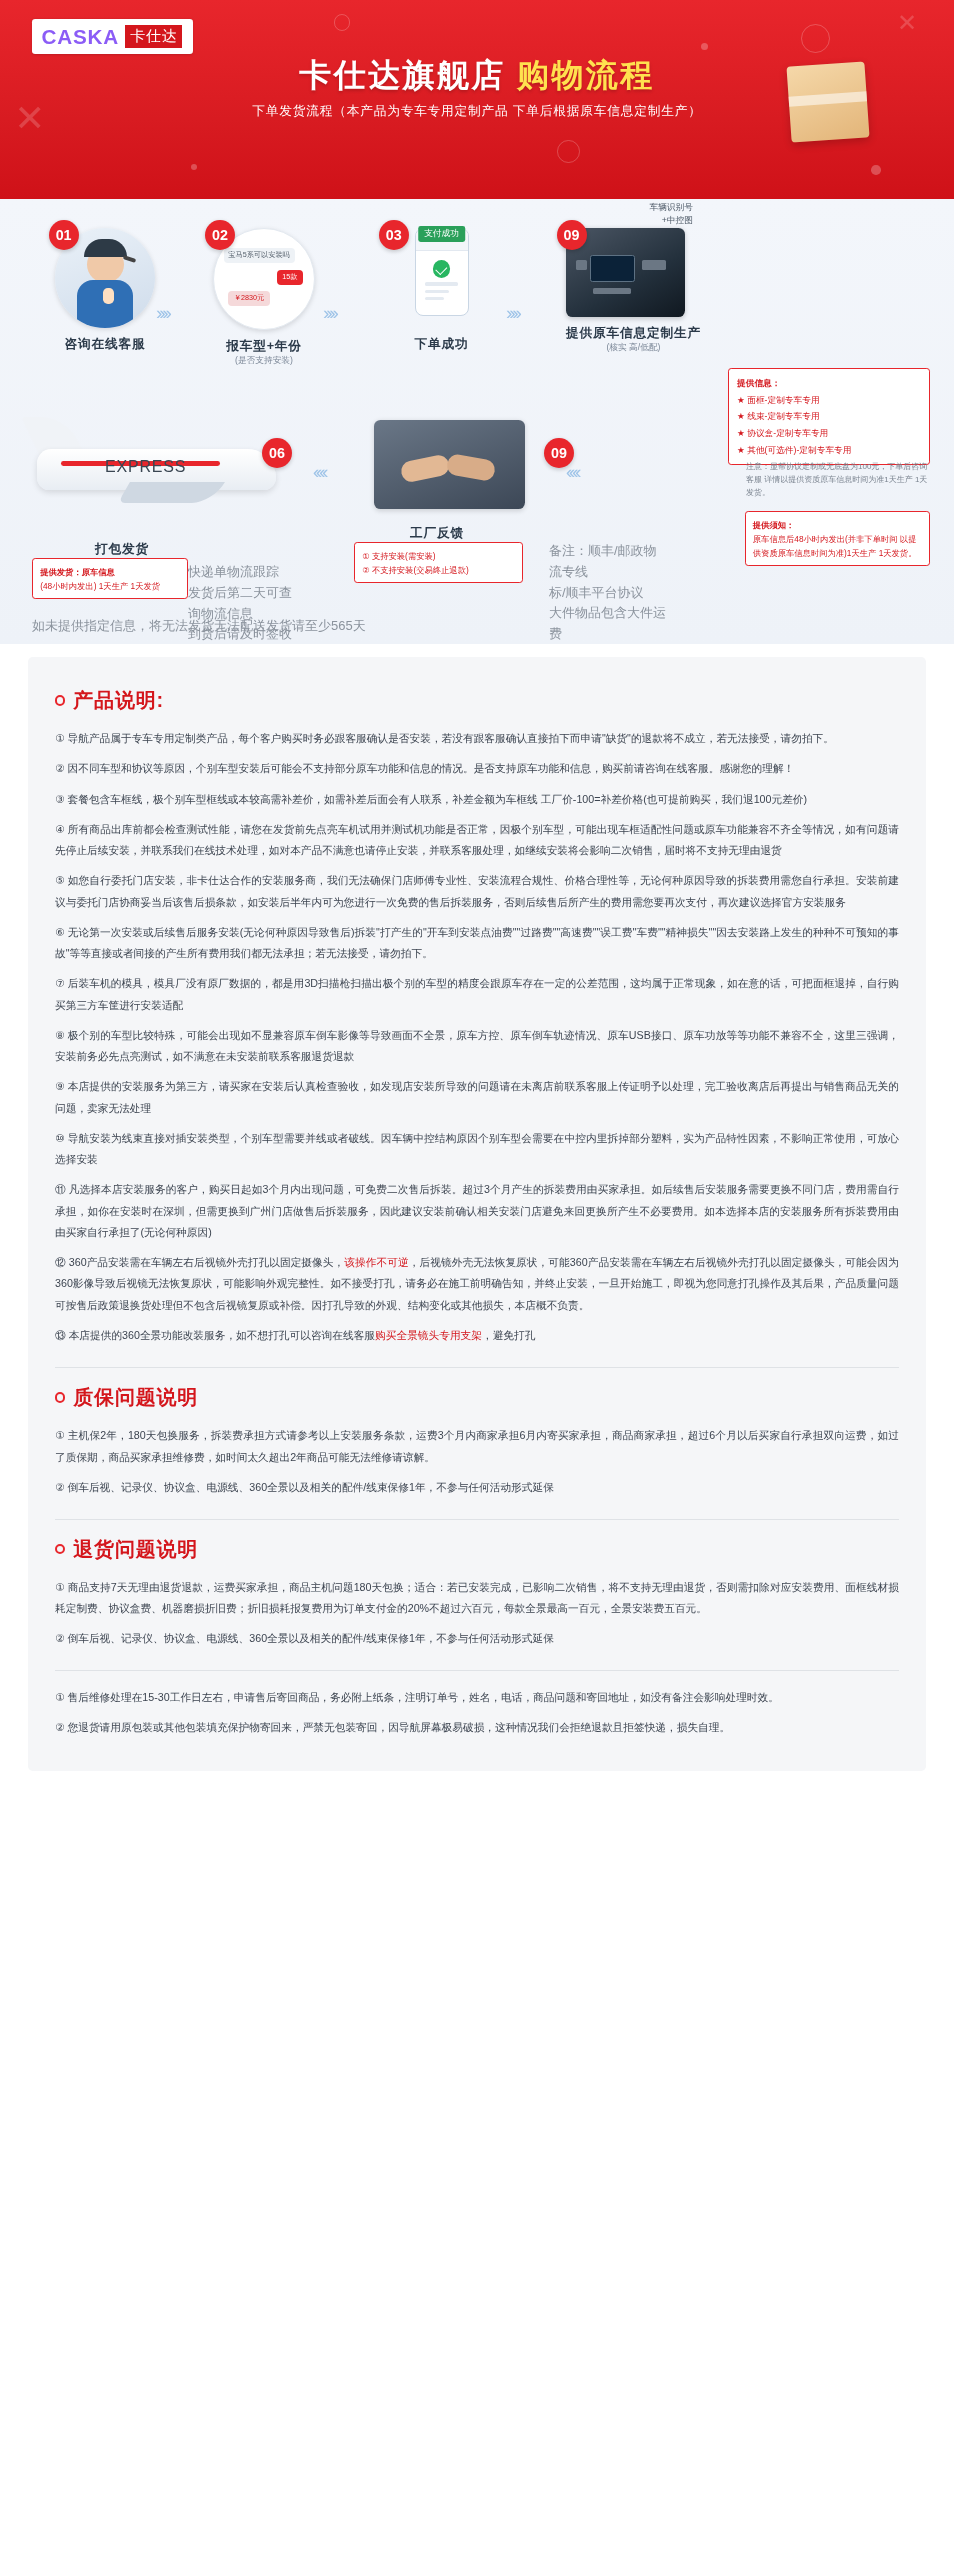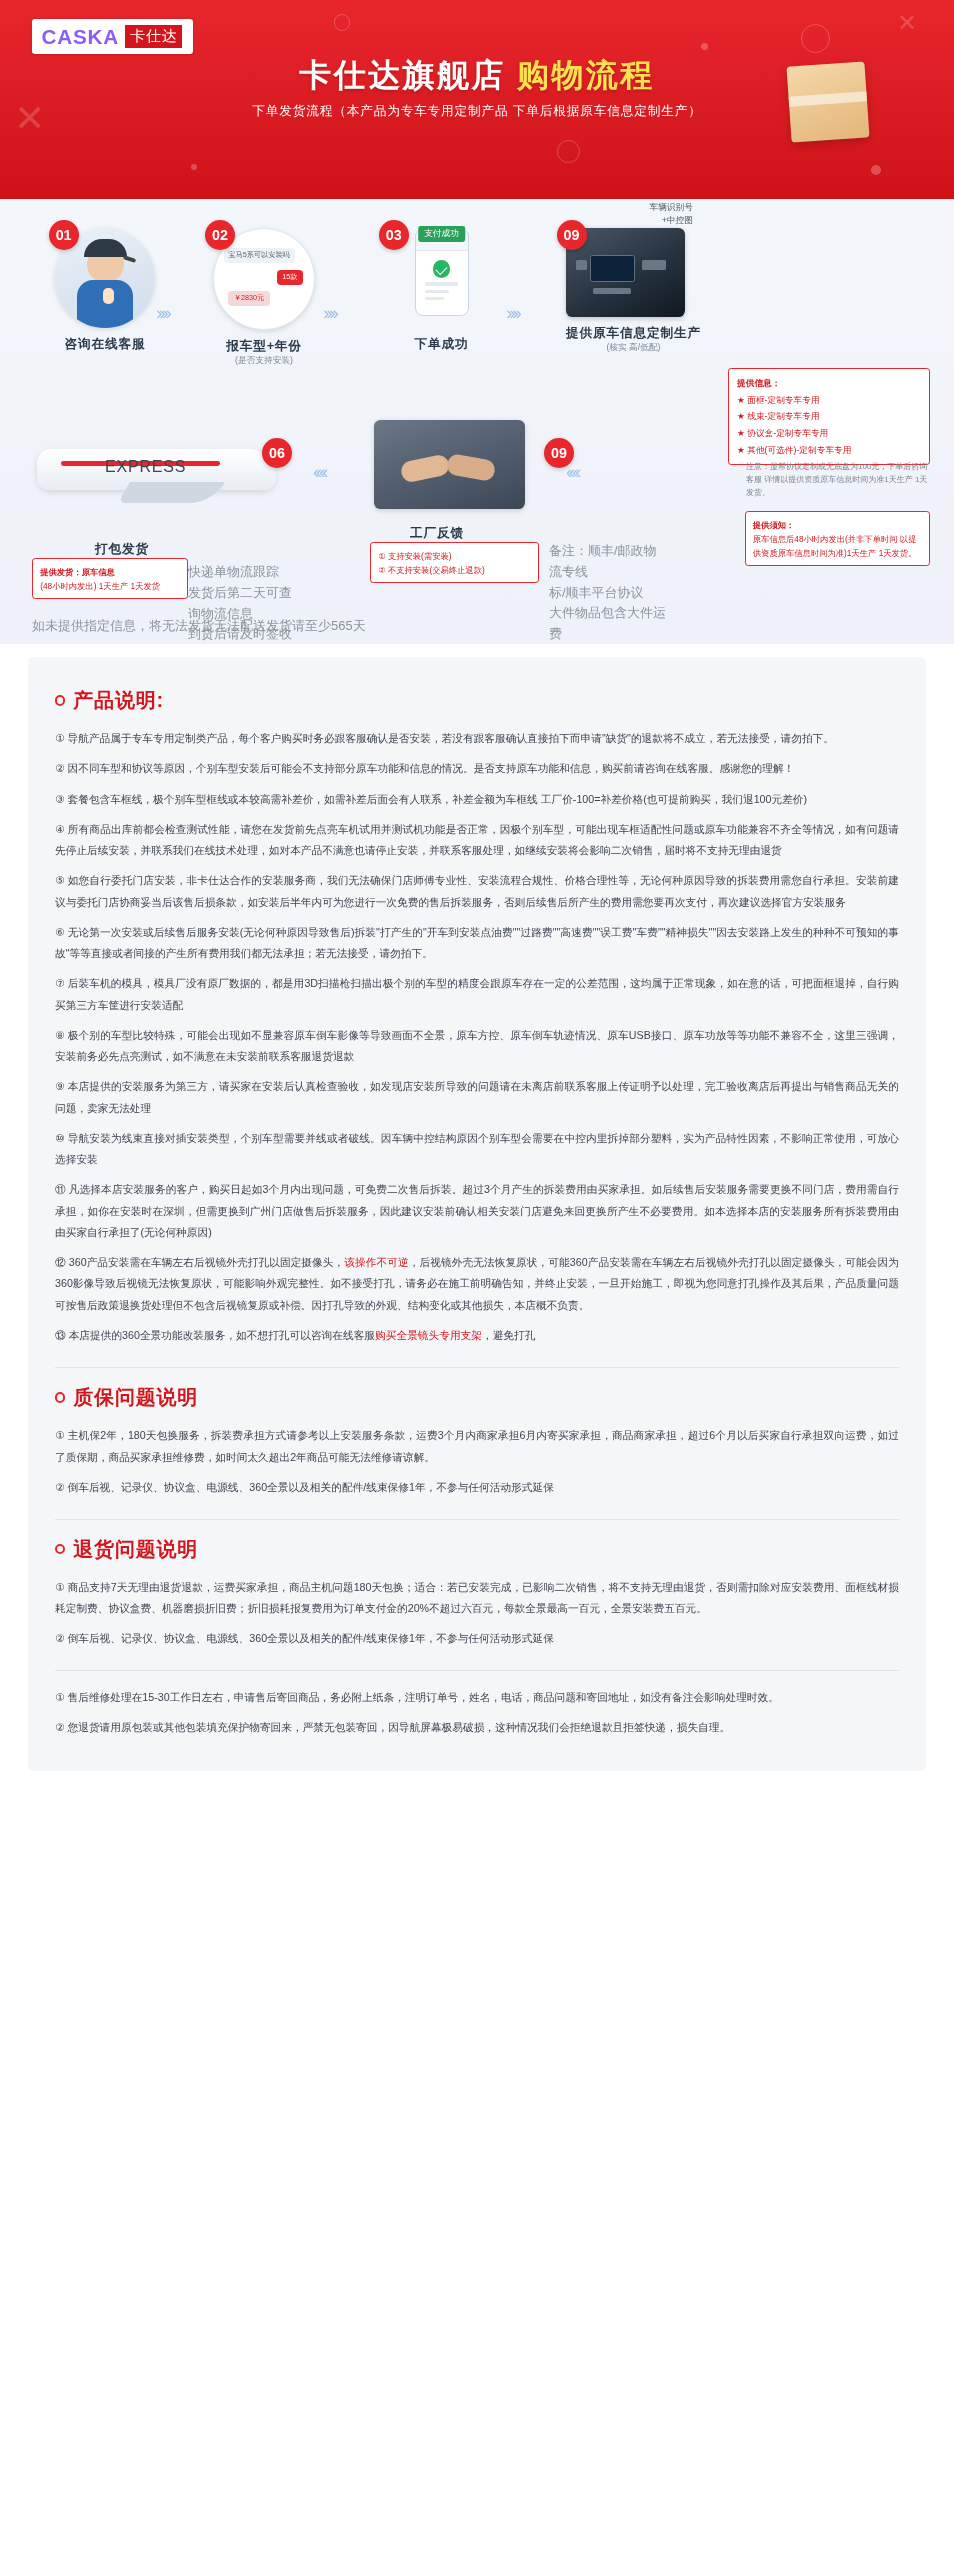--- a/index.html
+++ b/index.html
@@ -527,21 +527,21 @@
     </div>
     <div class="gray-note" style="left:188px;top:363px;width:111px;white-space:pre-line;">快递单物流跟踪
 发货后第二天可查询物流信息
 到货后请及时签收验货</div>
 
     <div class="arrow" style="left:316px;top:262px;transform:scaleX(-1);">››››</div>
 
     <div class="handshake"></div>
     <div class="step-badge" style="left:544px;top:239px;">09</div>
     <div class="step-label" style="position:absolute;left:410px;top:318px;">工厂反馈</div>
-    <div class="red-box" style="left:370px;top:343px;width:153px;">
+    <div class="red-box" style="left:354px;top:343px;width:153px;">
       <div>① 支持安装(需安装)</div>
       <div>② 不支持安装(交易终止退款)</div>
     </div>
 
     <div class="arrow" style="left:569px;top:262px;transform:scaleX(-1);">››››</div>
 
     <div class="gray-note" style="left:549px;top:342px;width:118px;white-space:pre-line;">备注：顺丰/邮政物流专线
 标/顺丰平台协议
 大件物品包含大件运费
 提供物流跟踪单号，确认

